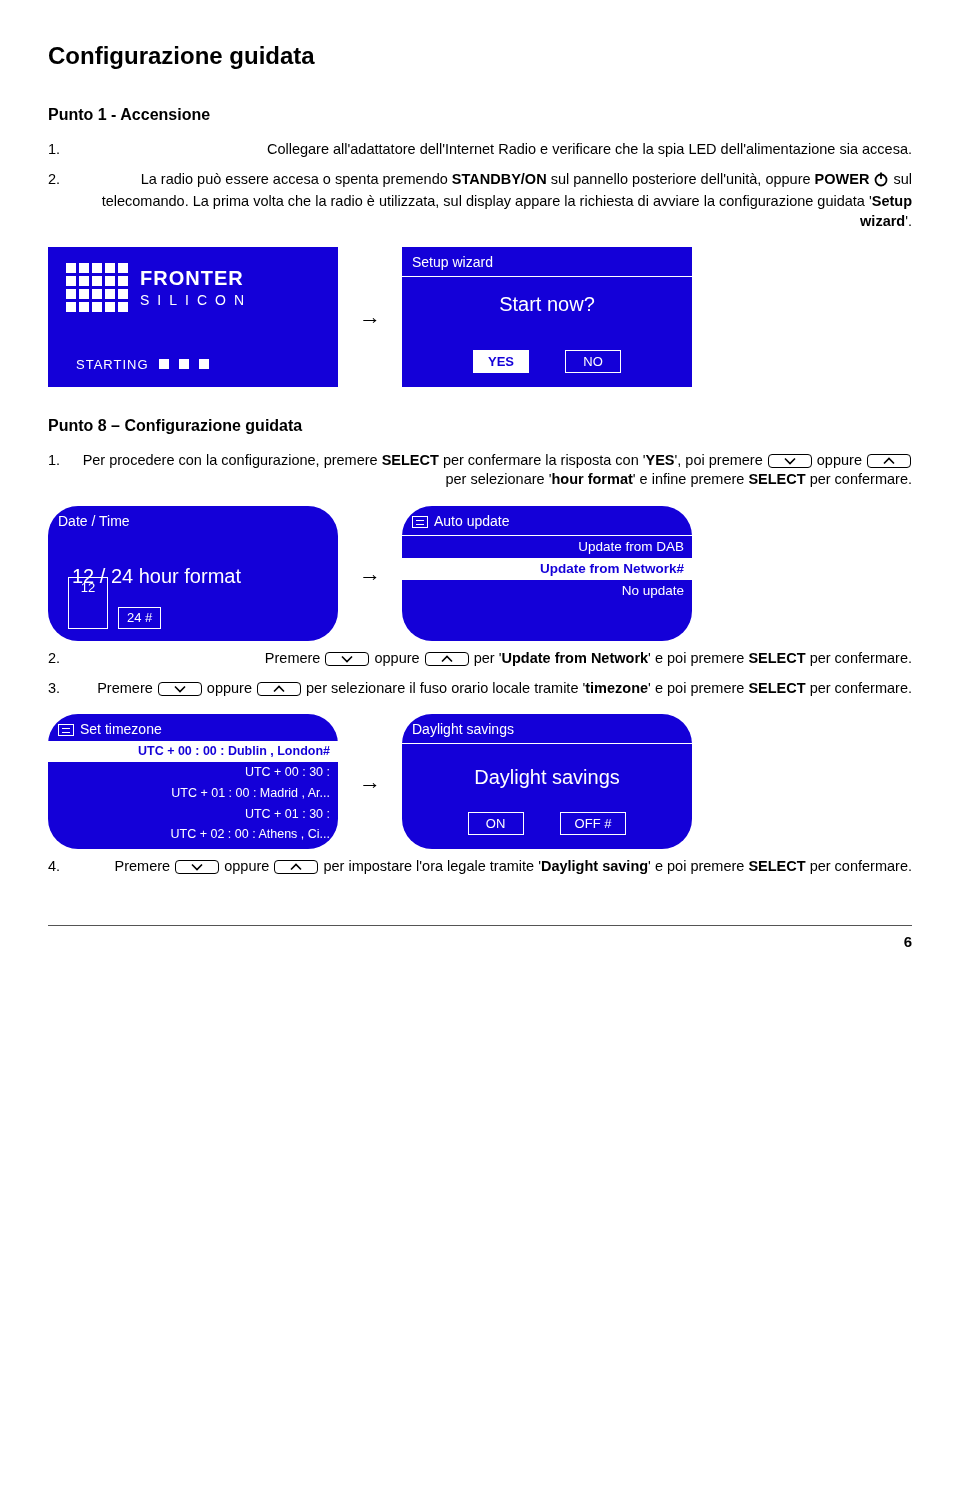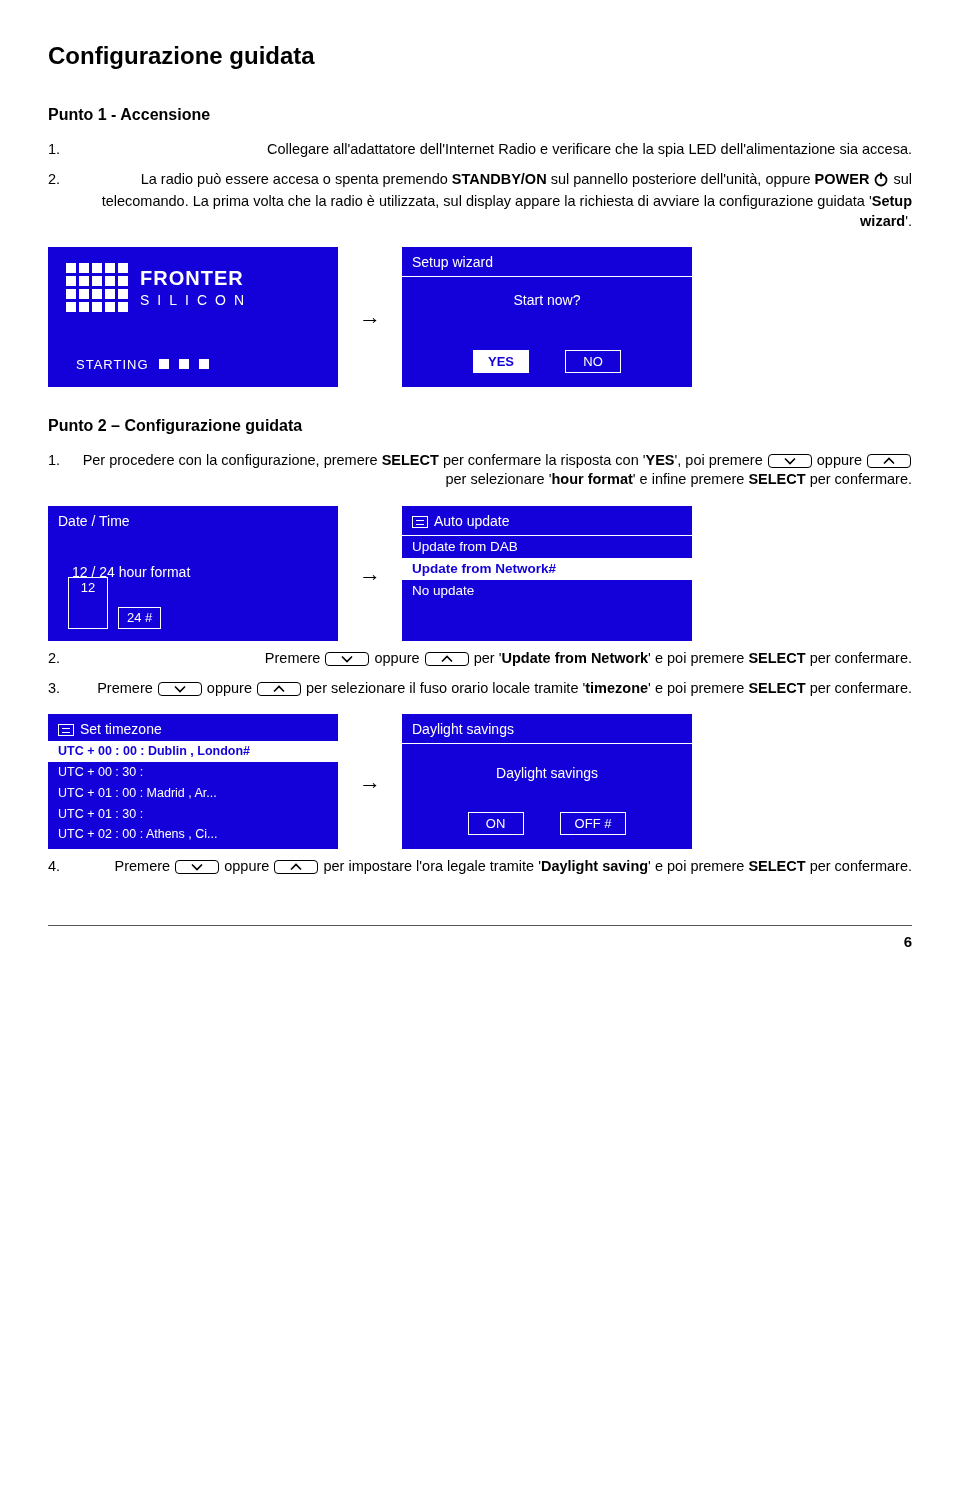--- a/index.html
+++ b/index.html
@@ -62,46 +62,46 @@
     text-align: center;
   }
   .screen {
     background: #1400d8;
     color: #fff;
     width: 290px;
     height: 140px;
     position: relative;
     font-family: Arial, sans-serif;
   }
-  .screen-sm { height: 135px; }
+  .screen-sm { height: 135px; border-radius: 30px; }
   .screen .hdr {
     padding: 6px 10px 4px 10px;
     font-size: 14px;
     border-bottom: 1.2px solid #fff;
   }
   .screen .hdr.nobord { border-bottom: none; }
-  .screen .body { padding: 6px 26px; font-size: 14px; }
+  .screen .body { padding: 6px 26px; font-size: 20px; }
   .screen .center { text-align: center; }
   .pill {
     display: inline-block;
     border: 1.5px solid #fff;
     padding: 2px 14px;
     font-size: 13px;
     min-width: 56px;
     text-align: center;
   }
   .pill.filled {
     background: #fff;
     color: #1400d8;
     font-weight: bold;
   }
   .menu-line {
     padding: 2px 8px 2px 10px;
     display: flex;
-    justify-content: flex-start;
+    justify-content: flex-end;
     font-size: 13.5px;
   }
   .menu-line.sel {
     background: #fff;
     color: #1400d8;
     font-weight: bold;
   }
   .hash { font-weight: bold; }
   .logo-grid {
     display: grid;
@@ -223,21 +223,21 @@
   <div class="screen">
     <div class="hdr">Setup wizard</div>
     <div class="body center" style="padding-top:14px">Start now?</div>
     <div style="position:absolute; bottom:14px; width:100%; display:flex; justify-content:center; gap:36px;">
       <span class="pill filled">YES</span>
       <span class="pill">NO</span>
     </div>
   </div>
 </div>
 
-<h2>Punto 2 – Configurazione guidata</h2>
+<h2>Punto 8 – Configurazione guidata</h2>
 
 <div class="list-row">
   <div class="list-num">1.</div>
   <div class="list-body">
     <span>Per procedere con la configurazione, premere </span><b>SELECT</b><span> per confermare la risposta con '</span><b>YES</b><span>', poi premere </span><span class="arrow-btn"><svg width="14" height="9">
           <polyline points="2,2 7,7 12,2" fill="none" stroke="#000" stroke-width="1.6"></polyline>
         </svg></span><span> oppure </span><span class="arrow-btn"><svg width="14" height="9">
           <polyline points="2,7 7,2 12,7" fill="none" stroke="#000" stroke-width="1.6"></polyline>
         </svg></span><span> per selezionare '</span><b>hour format</b><span>' e infine premere </span><b>SELECT</b><span> per confermare.</span>
   </div>

